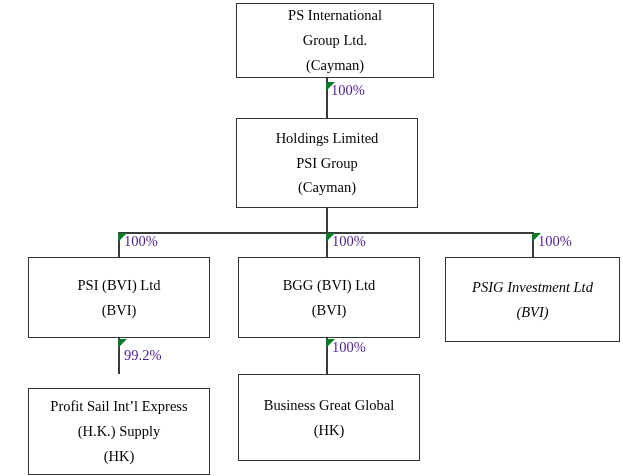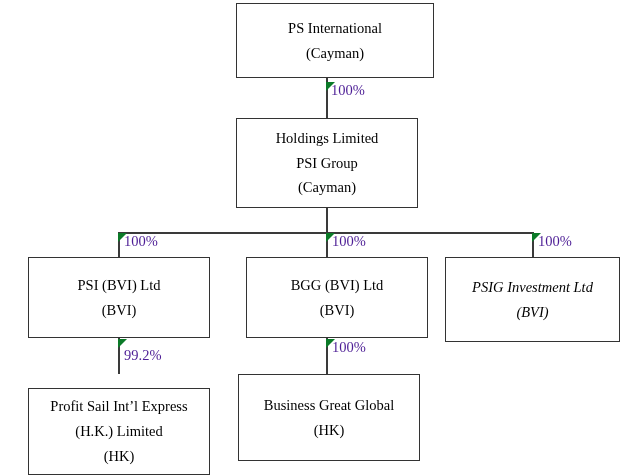--- a/index.html
+++ b/index.html
@@ -70,20 +70,21 @@
     z-index: 4;
   }
 </style>
 </head>
 <body>
 
 <div id="chart-root">
 
   <div class="node" style="left:236px; top:3px; width:198px; height:75px;">
     <span class="line">PS International</span>
+    <span class="line">Group Ltd.</span>
     <span class="line">(Cayman)</span>
   </div>
 
   <div class="vline" style="left:326px; top:78px; height:40px;"></div>
   <div class="flag" style="left:326px; top:82px;"></div>
   <div class="pct" style="left:331px; top:82px;">100%</div>
 
   <div class="node" style="left:236px; top:118px; width:182px; height:90px;">
     <span class="line">Holdings Limited</span>
     <span class="line">PSI Group</span>
@@ -104,41 +105,41 @@
 
   <div class="vline" style="left:532px; top:232px; height:26px;"></div>
   <div class="flag" style="left:532px; top:233px;"></div>
   <div class="pct" style="left:538px; top:233px;">100%</div>
 
   <div class="node" style="left:28px; top:257px; width:182px; height:81px;">
     <span class="line">PSI (BVI) Ltd</span>
     <span class="line">(BVI)</span>
   </div>
 
-  <div class="node" style="left:238px; top:257px; width:182px; height:81px;margin-left:8px;">
+  <div class="node" style="left:238px; top:257px; width:182px; height:81px;">
     <span class="line">BGG (BVI) Ltd</span>
     <span class="line">(BVI)</span>
   </div>
 
   <div class="node" style="left:445px; top:257px; width:175px; height:85px;font-style:italic;">
     <span class="line">PSIG Investment Ltd</span>
     <span class="line">(BVI)</span>
   </div>
 
   <div class="vline" style="left:118px; top:338px; height:36px;"></div>
   <div class="flag" style="left:118px; top:339px;"></div>
   <div class="pct" style="left:124px; top:347px;">99.2%</div>
 
   <div class="vline" style="left:326px; top:338px; height:36px;"></div>
   <div class="flag" style="left:326px; top:339px;"></div>
   <div class="pct" style="left:332px; top:339px;">100%</div>
 
   <div class="node" style="left:28px; top:388px; width:182px; height:87px;">
     <span class="line">Profit Sail Int’l Express</span>
-    <span class="line">(H.K.) Limited</span>
+    <span class="line">(H.K.) Supply</span>
     <span class="line">(HK)</span>
   </div>
 
   <div class="node" style="left:238px; top:374px; width:182px; height:87px;">
     <span class="line">Business Great Global</span>
     <span class="line">(HK)</span>
   </div>
 
 </div>
 

